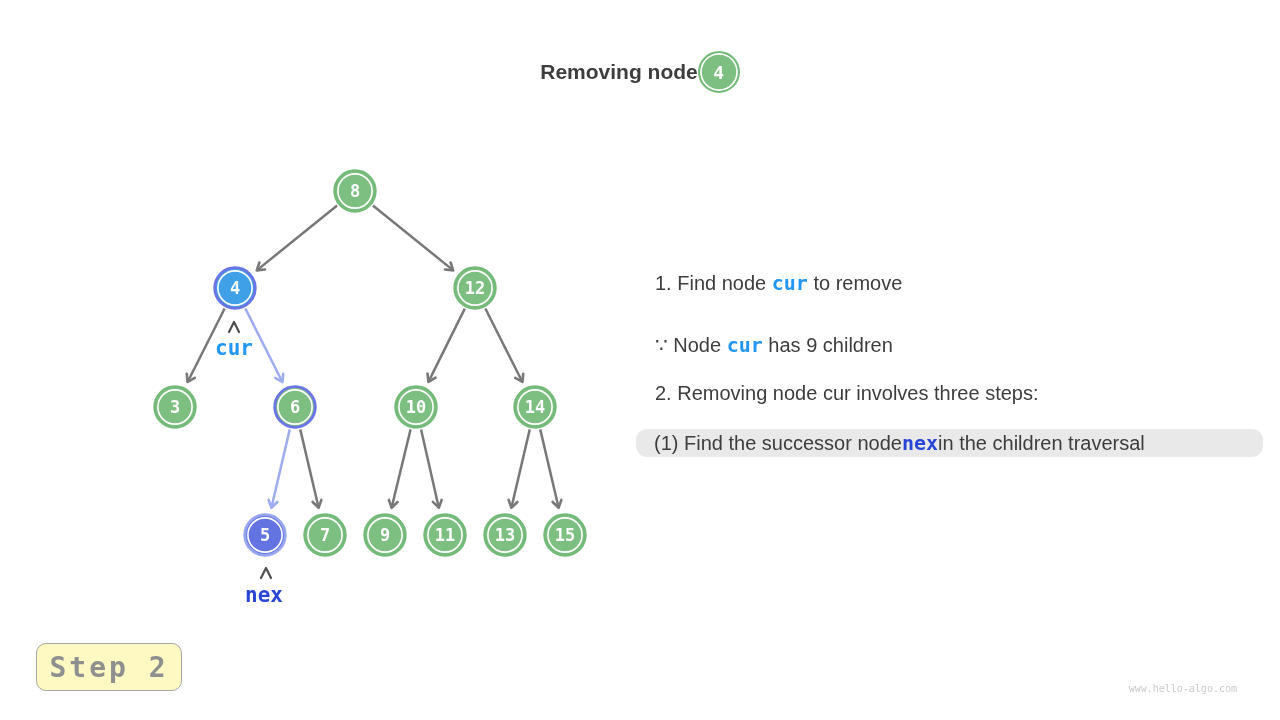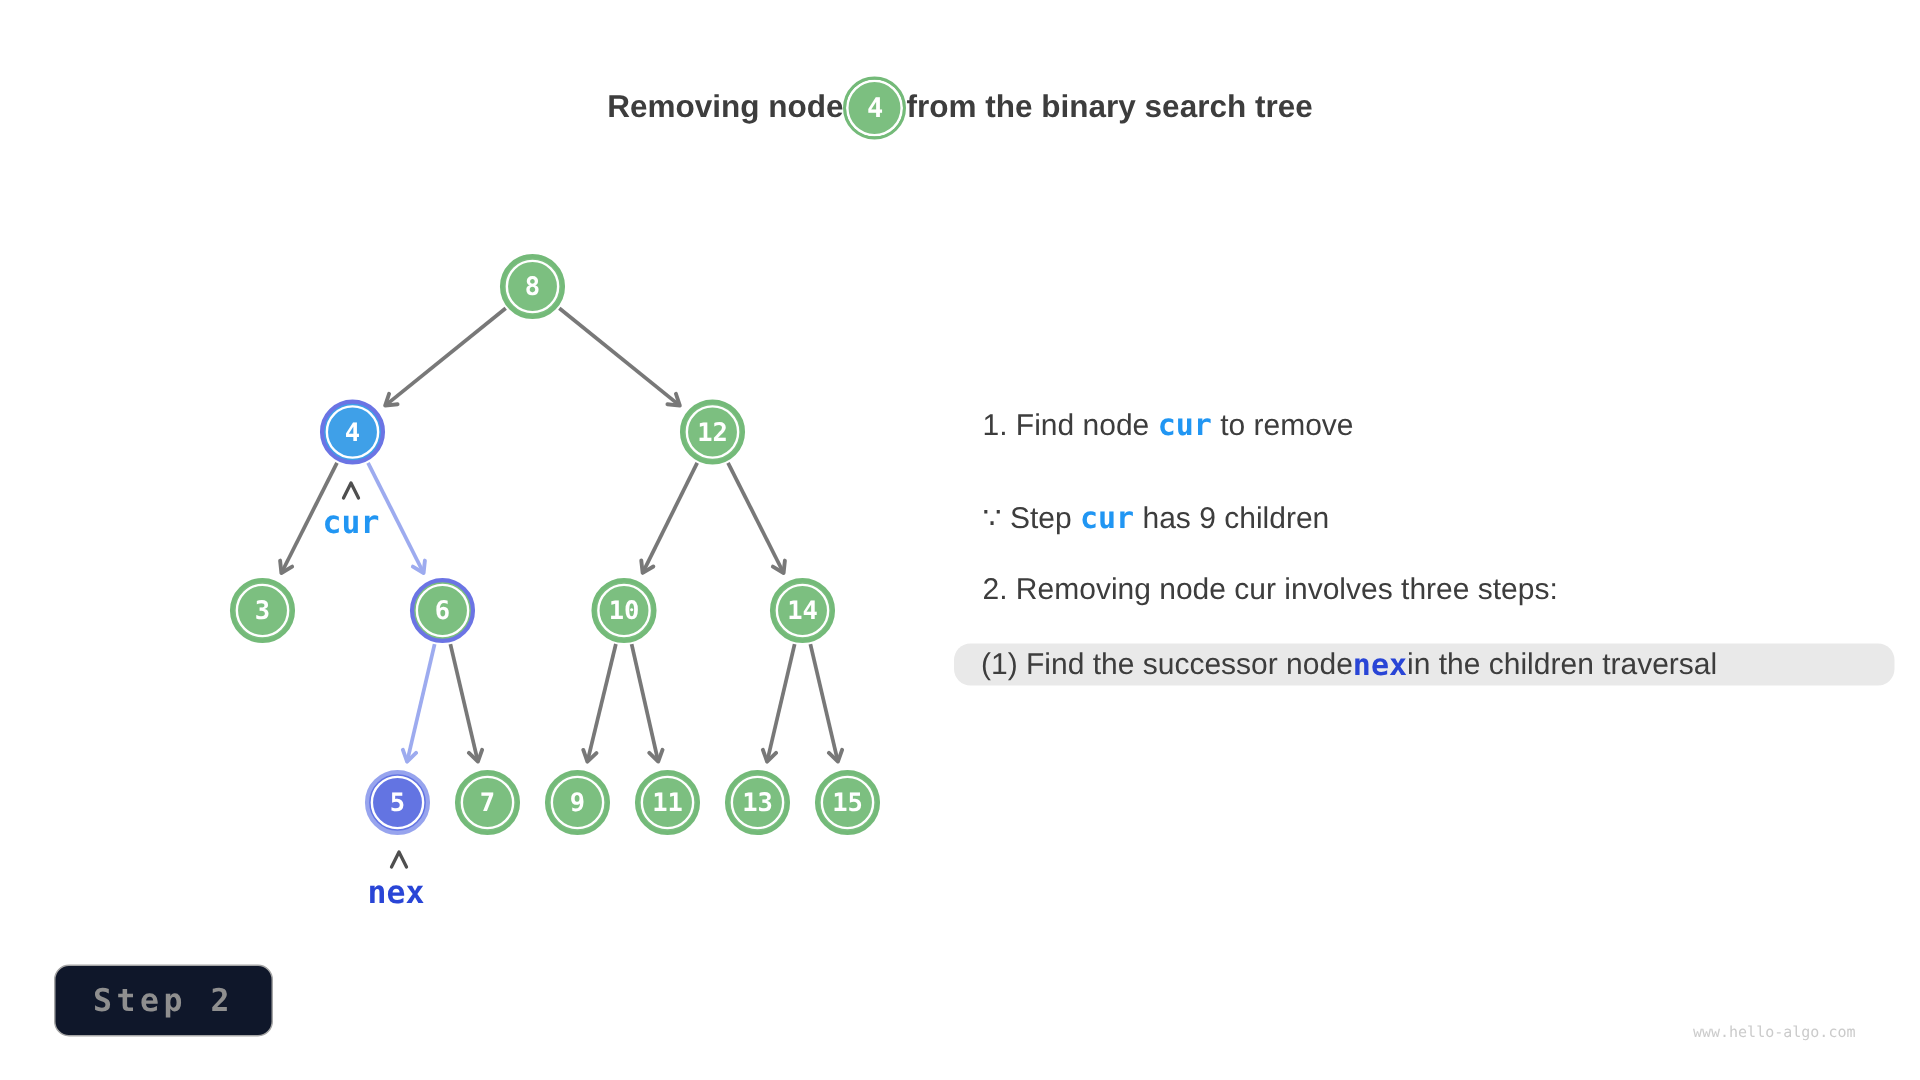--- a/index.html
+++ b/index.html
@@ -35,40 +35,39 @@
   #note-2{top:364px}
   #note-3{
     left:636px;top:411px;height:28px;min-width:591px;
     background:var(--pill-bg);border-radius:11px;
     display:flex;align-items:center;padding:0 18px;
   }
   .token{font-family:"DejaVu Sans Mono",monospace;font-weight:bold;}
   
   .step-badge{
     position:absolute;left:36px;top:643px;width:146px;height:48px;
-    border:1.5px solid var(--step-border);border-radius:10px;background:#0f172a;
+    border:1.5px solid var(--step-border);border-radius:10px;background:#fef9c3;
     display:flex;align-items:center;justify-content:center;
-    font-family:"DejaVu Sans Mono",monospace;font-weight:bold;font-size:21px;
+    font-family:"DejaVu Sans Mono",monospace;font-weight:bold;font-size:28px;
     letter-spacing:3px;color:var(--step-text);box-sizing:border-box;
   }
   
   .watermark{
     position:absolute;right:43px;bottom:26px;
     font-family:"DejaVu Sans Mono",monospace;font-size:10px;color:var(--watermark);
   }
 </style>
 </head>
 <body style="--text-dark: #3d3d3d; --green-fill: #7cbf80; --green-stroke: #74ba79; --pill-bg: #e9e9e9; --step-text: #8f8f8f; --step-border: #a6a6a6; --watermark: #cbcbcb;">
 
 <div class="title-row">
   <span>Removing node</span>
   <span class="title-circle">
     <span>4</span>
   </span>
-  <span>from the binary search tree</span>
 </div>
 
 <svg id="tree-svg" viewBox="0 0 1280 720">
     <defs>
       <marker id="arrow-gray" markerUnits="userSpaceOnUse" markerWidth="14" markerHeight="14" refX="9.5" refY="6" orient="auto">
         <path d="M2.5,1.5 L9.5,6 L2.5,10.5" fill="none" stroke="#787878" stroke-width="2.6" stroke-linecap="round" stroke-linejoin="round"></path>
       </marker>
       <marker id="arrow-blue" markerUnits="userSpaceOnUse" markerWidth="14" markerHeight="14" refX="9.5" refY="6" orient="auto">
         <path d="M2.5,1.5 L9.5,6 L2.5,10.5" fill="none" stroke="#9dabef" stroke-width="2.6" stroke-linecap="round" stroke-linejoin="round"></path>
       </marker>
@@ -155,21 +154,21 @@
       <text x="234" y="355" text-anchor="middle" fill="#2196f3" font-family="&quot;DejaVu Sans Mono&quot;, monospace" font-weight="bold" font-size="21px">cur</text>
     </g>
     <g>
       <path d="M261,578 L266,568 L271,578" fill="none" stroke="#4f4f4f" stroke-width="2.2" stroke-linecap="round" stroke-linejoin="round"></path>
       <text x="264" y="602" text-anchor="middle" fill="#2945d6" font-family="&quot;DejaVu Sans Mono&quot;, monospace" font-weight="bold" font-size="21px">nex</text>
     </g>
   </svg>
 
 <div id="notes">
     <div class="note" id="note-0"><span>1. Find node </span><span class="token" style="color: rgb(33, 150, 243);">cur</span><span> to remove</span></div>
-    <div class="note" id="note-1"><span>∵ Step </span><span class="token" style="color: rgb(33, 150, 243);">cur</span><span> has 9 children</span></div>
+    <div class="note" id="note-1"><span>∵ Node </span><span class="token" style="color: rgb(33, 150, 243);">cur</span><span> has 9 children</span></div>
     <div class="note" id="note-2"><span>2. Removing node cur involves three steps:</span></div>
     <div class="note" id="note-3">
       <span>(1) Find the successor node </span>
       <span class="token" style="color: rgb(41, 69, 214);">nex</span>
       <span> in the children traversal</span>
     </div>
   </div>
 
 <div class="step-badge">
   <span>Step 2</span>

